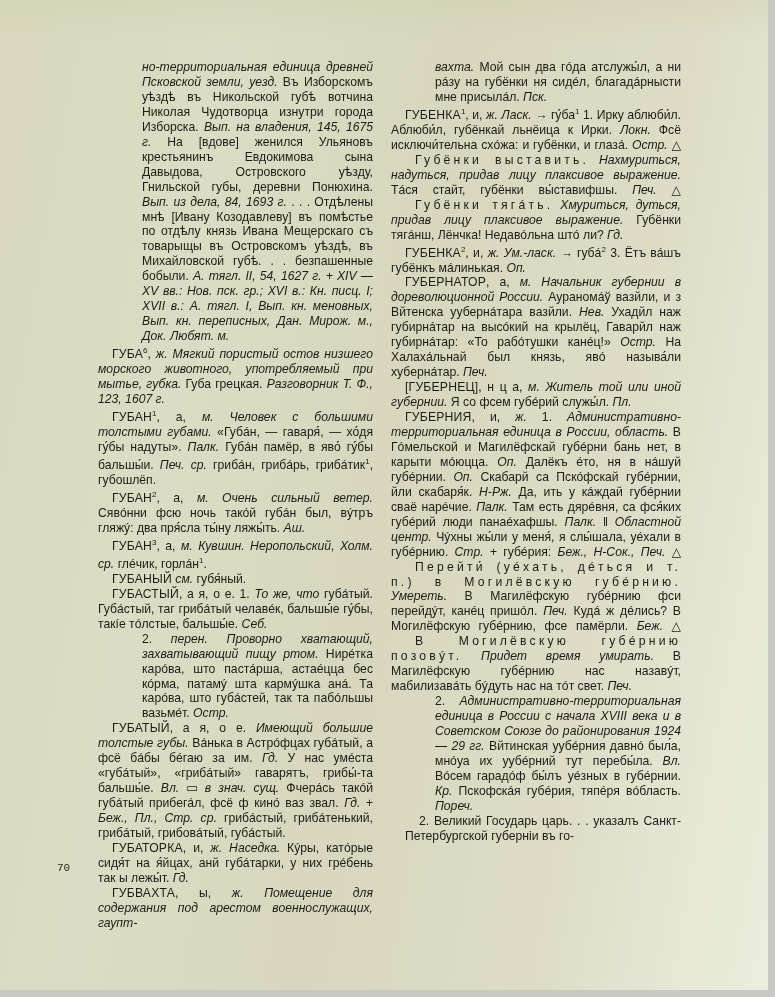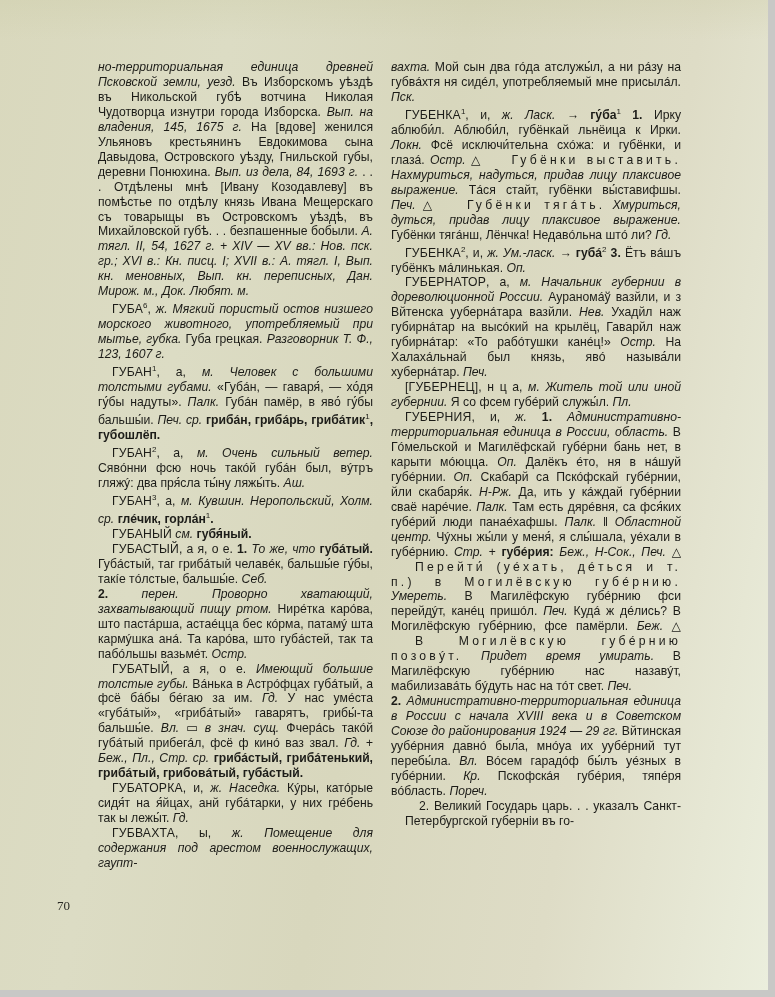--- a/index.html
+++ b/index.html
@@ -20,51 +20,51 @@
   }
   .col {
     position: absolute; top: 60px;
     font-family: "Liberation Sans", "DejaVu Sans", sans-serif;
     font-size: 12.2px; line-height: 14.95px; color: #1c1c18;
     text-align: justify;
   }
   .col-left  { left: 98px;  width: 275px; }
   .col-right { left: 391px; width: 290px; }
   .col p { margin: 0; text-indent: 14px; hyphens: manual; }
-  .col p.cont { text-indent: 0; }
+  .col p.cont { text-indent: 0; margin-left: 44px; }
   .col p.quote2 { text-indent: 14px; padding-left: 14px; }
   .hw { font-weight: normal; letter-spacing: 0.2px; }
   .i { font-style: italic; }
-  .b { font-weight: bold; }
+  .b { font-weight: normal; }
   .sp { letter-spacing: 3.2px; padding-left: 24px; }
   .page-number {
-    position: absolute; left: 57px; top: 898px;
-    font-family: Liberation Serif, serif;
-    font-size: 13px; color: #2a2a24;
+    position: absolute; left: 57px; top: 862px;
+    font-family: Liberation Mono, monospace;
+    font-size: 11px; color: #2a2a24;
   }
 </style>
 </head>
 <body>
 
 <div class="page">
   <div class="col col-left" id="col-left">
       <p class="cont"><span class="i">но-территориальная единица древней Псковской земли, уезд.</span><span> Въ Изборскомъ уѣздѣ въ Никольской губѣ вотчина Николая Чудотворца изнутри города Изборска. </span><span class="i">Вып. на владения, 145, 1675 г.</span><span> На [вдове] женился Ульяновъ крестьянинъ Евдокимова сына Давыдова, Островского уѣзду, Гнильской губы, деревни Понюхина. </span><span class="i">Вып. из дела, 84, 1693 г.</span><span> . . . Отдѣлены мнѣ [Ивану Козодавлеву] въ помѣстье по отдѣлу князь Ивана Мещерскаго съ товарыщы въ Островскомъ уѣздѣ, въ Михайловской губѣ. . . безпашенные бобыли. </span><span class="i">А. тягл. II, 54, 1627 г. + XIV — XV вв.: Нов. пск. гр.; XVI в.: Кн. писц. I; XVII в.: А. тягл. I, Вып. кн. меновных, Вып. кн. переписных, Дан. Мирож. м., Док. Любят. м.</span></p>
       <p class=""><span class="hw">ГУБА</span><sup style="font-size: 8px;">6</sup><span>, </span><span class="i">ж. Мягкий пористый остов низшего морского животного, употребляемый при мытье, губка.</span><span> Губа грецкая. </span><span class="i">Разговорник Т. Ф., 123, 1607 г.</span></p>
       <p class=""><span class="hw">ГУБАН</span><sup style="font-size: 8px;">1</sup><span>, а, </span><span class="i">м. Человек с большими толстыми губами.</span><span> «Губáн, — гаваря́, — хо́дя гу́бы надуты». </span><span class="i">Палк.</span><span> Губáн памёр, в яво́ гу́бы бальшы́и. </span><span class="i">Печ. ср.</span><span class="b"> грибáн, грибáрь, грибáтик</span><sup style="font-size: 8px;">1</sup><span class="b">, губошлёп.</span></p>
       <p class=""><span class="hw">ГУБАН</span><sup style="font-size: 8px;">2</sup><span>, а, </span><span class="i">м. Очень сильный ветер.</span><span> Сявóнни фсю ночь такóй губáн был, вýтръ гляжý: два пря́сла ты́ну ляжы́ть. </span><span class="i">Аш.</span></p>
       <p class=""><span class="hw">ГУБАН</span><sup style="font-size: 8px;">3</sup><span>, а, </span><span class="i">м. Кувшин. Неропольский, Холм. ср.</span><span class="b"> глéчик, горлáн</span><sup style="font-size: 8px;">1</sup><span class="b">.</span></p>
       <p class=""><span class="hw">ГУБАНЫЙ</span><span class="i"> см.</span><span class="b"> губя́ный.</span></p>
       <p class=""><span class="hw">ГУБАСТЫЙ</span><span>, а я, о е. </span><span class="b">1. </span><span class="i">То же, что</span><span class="b"> губáтый.</span><span> Губáстый, таг грибáтый челавéк, бальшы́е гу́бы, такíе тóлстые, бальшы́е. </span><span class="i">Себ.</span></p>
       <p class="cont"><span class="b">2. </span><span class="i">перен. Проворно хватающий, захватывающий пищу ртом.</span><span> Нирéтка карóва, што пастáрша, астаéцца бес кóрма, патамý шта кармýшка анá. Та карóва, што губáстей, так та пабóльшы вазьмéт. </span><span class="i">Остр.</span></p>
       <p class=""><span class="hw">ГУБАТЫЙ</span><span>, а я, о е. </span><span class="i">Имеющий большие толстые губы.</span><span> Вáнька в Астрóфцах губáтый, а фсё бáбы бéгаю за им. </span><span class="i">Гд.</span><span> У нас умéста «губáтый», «грибáтый» гаварятъ, грибы́-та бальшы́е. </span><span class="i">Вл.</span><span> ▭ </span><span class="i">в знач. сущ.</span><span> Фчерáсь такóй губáтый прибегáл, фсё ф кинó ваз звал. </span><span class="i">Гд. + Беж., Пл., Стр. ср.</span><span class="b"> грибáстый, грибáтенький, грибáтый, грибовáтый, губáстый.</span></p>
       <p class=""><span class="hw">ГУБАТОРКА</span><span>, и, </span><span class="i">ж. Наседка.</span><span> Кýры, катóрые сидя́т на я́йцах, анй губáтарки, у них грéбень так ы лежы́т. </span><span class="i">Гд.</span></p>
       <p class=""><span class="hw">ГУБВАХТА</span><span>, ы, </span><span class="i">ж. Помещение для содержания под арестом военнослужащих, гаупт-</span></p>
     </div>
   <div class="col col-right" id="col-right">
-      <p class="cont"><span class="i">вахта.</span><span> Мой сын два гóда атслужы́л, а ни рáзу на губвáхтя ня сидéл, употребляемый мне присылáл. </span><span class="i">Пск.</span></p>
+      <p class="cont"><span class="i">вахта.</span><span> Мой сын два гóда атслужы́л, а ни рáзу на губёнки ня сидéл, благадáрнысти мне присылáл. </span><span class="i">Пск.</span></p>
       <p class=""><span class="hw">ГУБЕНКА</span><sup style="font-size: 8px;">1</sup><span>, и, </span><span class="i">ж. Ласк.</span><span> → </span><span class="b">гу́ба</span><sup style="font-size: 8px;">1</sup><span class="b"> 1.</span><span> Ирку аблюби́л. Аблюби́л, губёнкай льнёица к Ирки. </span><span class="i">Локн.</span><span> Фсё исключи́тельна схóжа: и губёнки, и глазá. </span><span class="i">Остр.</span><span> △ </span><span class="sp">Губёнки выставить.</span><span class="i"> Нахмуриться, надуться, придав лицу плаксивое выражение.</span><span> Тáся стайт, губёнки вы́ставифшы. </span><span class="i">Печ.</span><span> △ </span><span class="sp">Губёнки тягáть.</span><span class="i"> Хмуриться, дуться, придав лицу плаксивое выражение.</span><span> Губёнки тягáнш, Лёнчка! Недавóльна штó ли? </span><span class="i">Гд.</span></p>
       <p class=""><span class="hw">ГУБЕНКА</span><sup style="font-size: 8px;">2</sup><span>, и, </span><span class="i">ж. Ум.-ласк.</span><span> → </span><span class="b">губá</span><sup style="font-size: 8px;">2</sup><span class="b"> 3.</span><span> Ётъ вáшъ губёнкъ мáлинькая. </span><span class="i">Оп.</span></p>
       <p class=""><span class="hw">ГУБЕРНАТОР</span><span>, а, </span><span class="i">м. Начальник губернии в дореволюционной России.</span><span> Аураномáў вазйли, и з Вйтенска уубернáтара вазйли. </span><span class="i">Нев.</span><span> Ухадйл наж губирнáтар на высóкий на крылёц, Гаварйл наж губирнáтар: «То рабóтушки канéц!» </span><span class="i">Остр.</span><span> На Халахáльнай был князь, явó называ́ли хубернáтар. </span><span class="i">Печ.</span></p>
       <p class=""><span class="hw">[ГУБЕРНЕЦ]</span><span>, н ц а, </span><span class="i">м. Житель той или иной губернии.</span><span> Я со фсем губéрий служы́л. </span><span class="i">Пл.</span></p>
       <p class=""><span class="hw">ГУБЕРНИЯ</span><span>, и, </span><span class="i">ж.</span><span class="b"> 1. </span><span class="i">Административно-территориальная единица в России, область.</span><span> В Гóмельской и Магилёфскай губéрни бань нет, в карыти мóюцца. </span><span class="i">Оп.</span><span> Далёкъ éто, ня в нáшуй губéрнии. </span><span class="i">Оп.</span><span> Скабарй са Пскóфскай губéрнии, йли скабаря́к. </span><span class="i">Н-Рж.</span><span> Да, ить у кáждай губéрнии сваё нарéчие. </span><span class="i">Палк.</span><span> Там есть дярéвня, са фся́ких губéрий люди панаéхафшы. </span><span class="i">Палк.</span><span> ‖ </span><span class="i">Областной центр.</span><span> Чýхны жы́ли у меня́, я слы́шала, уéхали в губéрнию. </span><span class="i">Стр. +</span><span class="b"> губéрия: </span><span class="i">Беж., Н-Сок., Печ.</span><span> △ </span><span class="sp">Перейти́ (уéхать, дéться и т. п.) в Могилёвскую губéрнию.</span><span class="i"> Умереть.</span><span> В Магилёфскую губéрнию фси перейдýт, канéц пришóл. </span><span class="i">Печ.</span><span> Кудá ж дéлись? В Могилёфскую губéрнию, фсе памёрли. </span><span class="i">Беж.</span><span> △ </span><span class="sp">В Могилёвскую губéрнию позовýт.</span><span class="i"> Придет время умирать.</span><span> В Магилёфскую губéрнию нас назавýт, мабилизавáть бýдуть нас на тóт свет. </span><span class="i">Печ.</span></p>
       <p class="cont"><span class="b">2. </span><span class="i">Административно-территориальная единица в России с начала XVIII века и в Советском Союзе до районирования 1924 — 29 гг.</span><span> Вйтинская уубéрния давнó был́а, мнóуа их уубéрний тут перебы́ла. </span><span class="i">Вл.</span><span> Вóсем гарадóф бы́лъ уéзных в губéрнии. </span><span class="i">Кр.</span><span> Пскофскáя губéрия, тяпéря вóбласть. </span><span class="i">Пореч.</span></p>
       <p class="quote2"><span>2. Великий Государь царь. . . указалъ Санкт-Петербургской губерніи въ го-</span></p>
     </div>
   <div class="page-number">70</div>
 </div>

